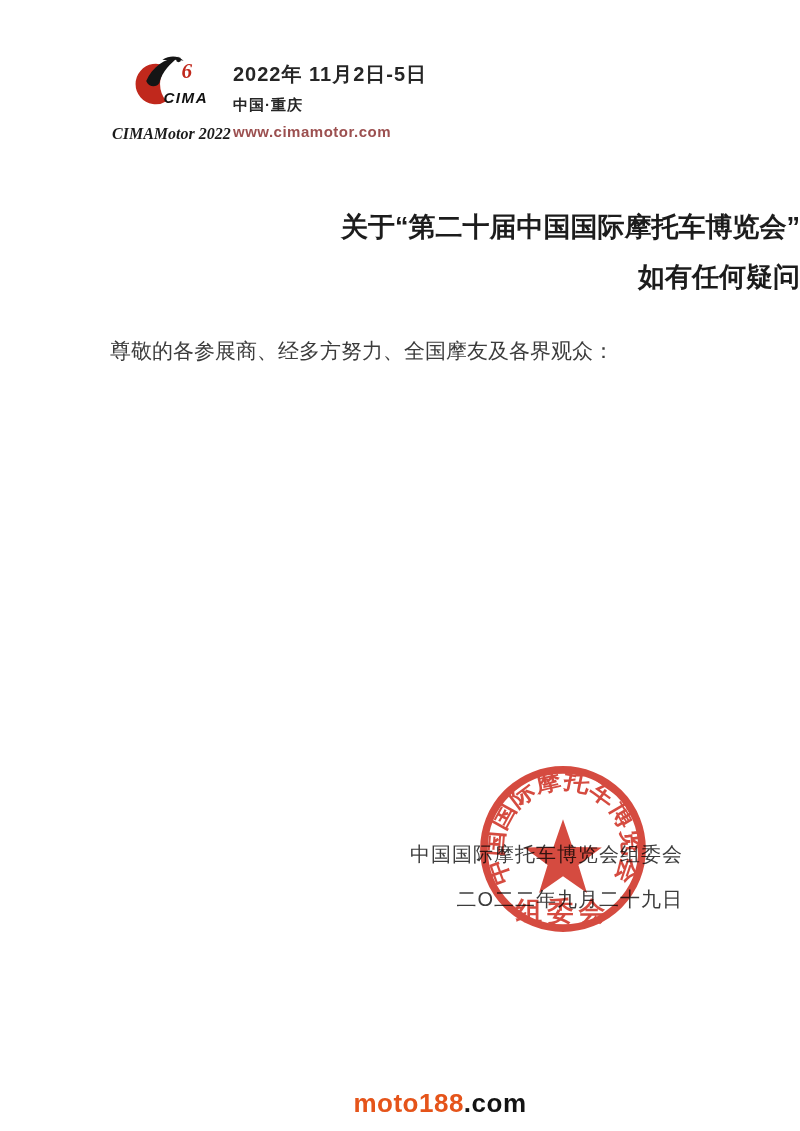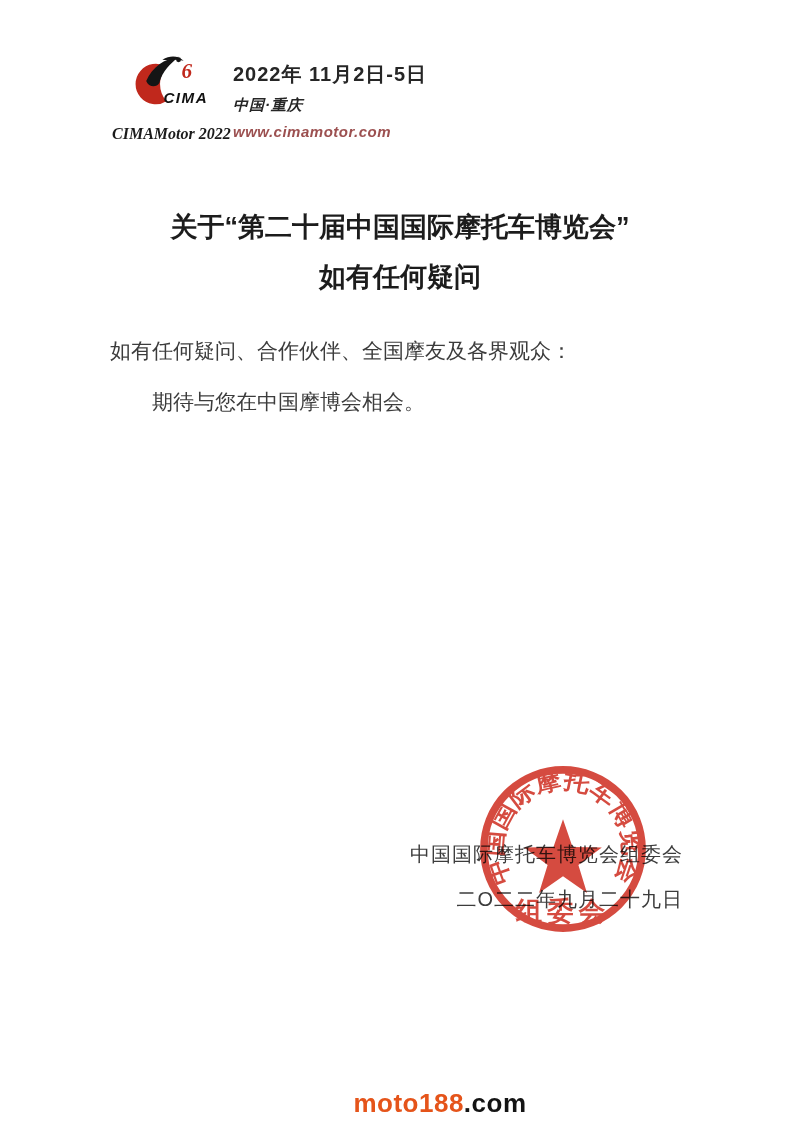--- a/index.html
+++ b/index.html
@@ -9,25 +9,25 @@
   }
   
   .logo{position:absolute;left:112px;top:54px;width:122px;}
   .logo svg{display:block;margin-left:14px;}
   .logo-caption{
     margin-top:19px;font-family:"Liberation Serif","DejaVu Serif",serif;
     font-weight:bold;font-style:italic;font-size:16px;color:#1b1b1b;white-space:nowrap;
   }
   .event-info{position:absolute;left:233px;top:61px;}
   .event-date{font-size:20px;font-weight:bold;color:#262626;letter-spacing:1px;white-space:nowrap;}
-  .event-location{font-size:15px;font-weight:bold;color:#262626;margin-top:8px;letter-spacing:1px;font-style:italic;}
+  .event-location{font-size:15px;font-weight:bold;color:#262626;margin-top:8px;letter-spacing:1px;}
   .event-website{font-size:15px;font-weight:bold;margin-top:8px;letter-spacing:.5px;}
   
   .title{
-    position:absolute;top:202px;left:0;width:100%;text-align:center;
+    position:absolute;top:202px;left:0;width:100%;text-align:right;
     font-size:27px;font-weight:bold;color:#1c1c1c;line-height:50px;margin:0;
   }
   
   .content{
     position:absolute;top:330px;left:110px;width:582px;
     font-size:21px;color:#3c3c3c;line-height:42px;text-align:justify;
   }
   .content p{margin:0;}
   .content p.para{margin-top:9px;text-indent:2em;}
   
@@ -59,31 +59,30 @@
       <circle fill="#151515" cx="52" cy="5" r="2.4"></circle>
       <text x="55" y="23" font-size="21" font-style="italic" font-weight="bold" font-family="Liberation Serif, serif" fill="#c0281c">6</text>
       <text x="37" y="48" font-size="15" font-weight="bold" font-style="italic" letter-spacing="1.5" fill="#111" font-family="Liberation Sans, sans-serif">CIMA</text>
     </svg>
     <div class="logo-caption">CIMAMotor 2022</div>
   </div>
 
   <div class="event-info">
     <div class="event-date">2022年 11月2日-5日</div>
     <div class="event-location">中国·重庆</div>
-    <div class="event-website" style="color: rgb(156, 80, 80); font-style: italic;">www.cimamotor.com</div>
+    <div class="event-website" style="color: rgb(156, 80, 80);">www.cimamotor.com</div>
   </div>
 
   <h1 class="title">
     <span>关于“第二十届中国国际摩托车博览会”</span><br>
     <span>如有任何疑问</span>
   </h1>
 
   <div class="content">
-    <p class="salutation">如有任何疑问、合作伙伴、全国摩友及各界观众：</p>
-    <p class="para">期待与您在中国摩博会相会。</p>
+    <p class="salutation">尊敬的各参展商、经多方努力、全国摩友及各界观众：</p>
   </div>
 
   <div class="signature">
     <div>中国国际摩托车博览会组委会</div>
     <div>二O二二年九月二十九日</div>
   </div>
 
   <svg class="seal" viewBox="0 0 200 214" preserveAspectRatio="none" aria-hidden="true">
     <defs>
       <path id="sealArcPath" d="M 41.8 147.7 A 71 71 0 1 1 158.2 147.7" fill="none"></path>

